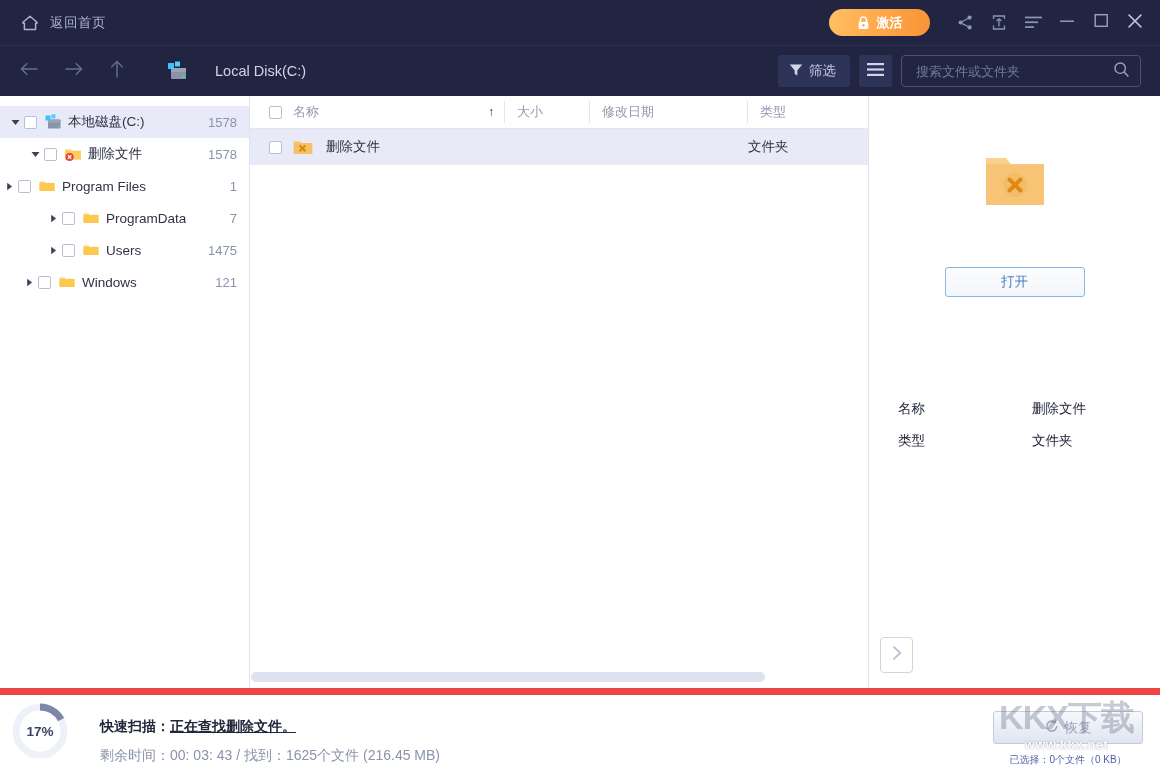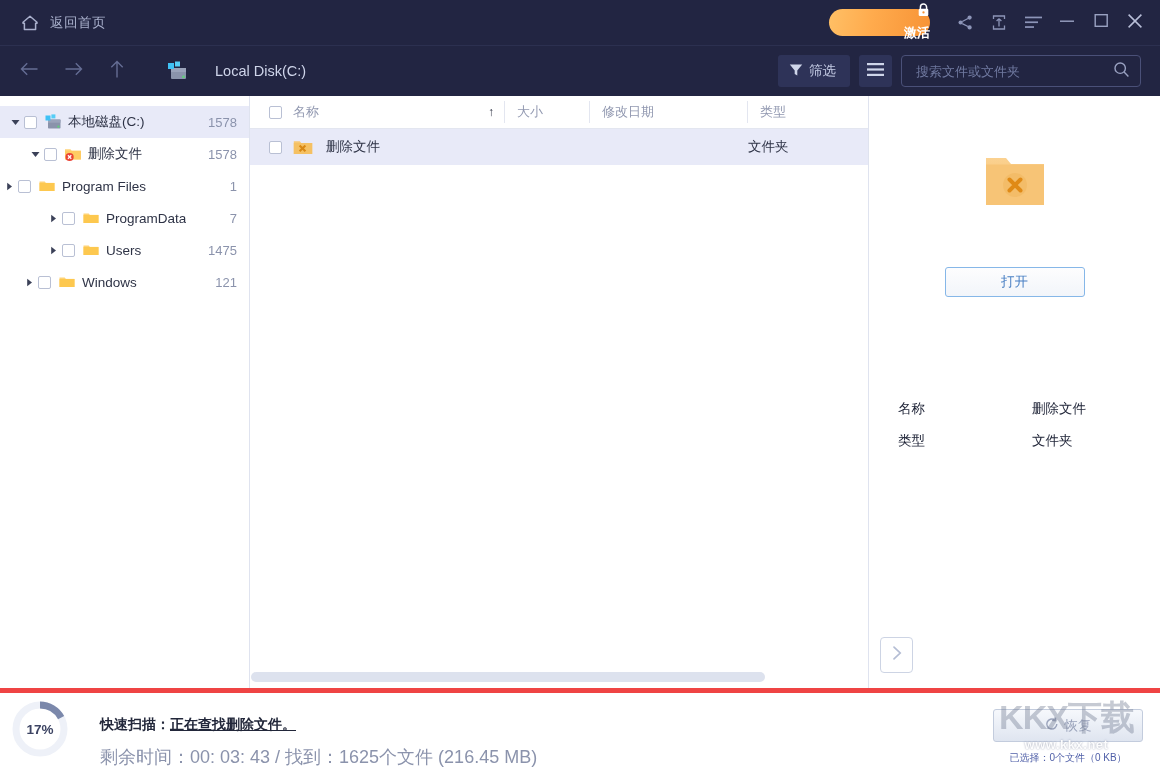--- a/index.html
+++ b/index.html
@@ -16,24 +16,24 @@
     flex: 0 0 45px; position: relative; gap: 26px;
   }
   .home-btn {
     display: flex; align-items: center; gap: 10px; margin-left: 14px;
     padding: 4px 6px; cursor: pointer;
   }
   .home-icon { width: 20px; height: 20px; display: block; }
   .home-label { color: #a9b0cc; font-size: 13.5px; letter-spacing: .5px; }
   .tb-right { margin-left: auto; display: flex; align-items: center; height: 100%; }
   .activate-btn {
-    display: flex; align-items: flex-end; justify-content: center; gap: 7px;
+    display: flex; align-items: center; justify-content: center; gap: 7px;
     width: 101px; height: 27px; border-radius: 14px;
     background: linear-gradient(100deg, #ffc066 0%, #ffab4d 42%, #f79336 100%);
-    cursor: pointer; margin-right: 18px; flex-direction: column;
+    cursor: pointer; margin-right: 18px;
   }
   .activate-btn .lock { width: 13px; height: 14px; display: block; }
   .activate-label { color: #fff; font-size: 13px; font-weight: bold; }
   .ticon {
     width: 34px; height: 45px; display: flex; align-items: center; justify-content: center;
     cursor: pointer;
   }
   .ticon svg { display: block; }
   .winbtn {
     width: 34px; height: 45px; display: flex; align-items: center; justify-content: center;
@@ -147,34 +147,34 @@
   .meta-row { display: flex; height: 32px; align-items: center; font-size: 13.5px; color: #22273a; }
   .meta-k { width: 134px; flex: 0 0 134px; }
   .collapse-btn {
     position: absolute; left: 11px; bottom: 15px; width: 33px; height: 36px;
     border: 1px solid #cdd4e4; border-radius: 4px; background: #fff;
     display: flex; align-items: center; justify-content: center; cursor: pointer;
   }
 
   
   .statusbar {
-    height: 82px; flex: 0 0 82px; border-top: 5px solid #ef4444; background: #fff;
+    height: 82px; flex: 0 0 82px; border-top: 7px solid #ef4444; background: #fff;
     display: flex; align-items: flex-start; position: relative;
   }
   .ring-wrap { width: 78px; flex: 0 0 78px; position: relative; padding-top: 6px; }
   .ring { width: 60px; height: 60px; margin-left: 10px; display: block; }
   .ring-pct {
     position: absolute; left: 10px; top: 6px; width: 60px; height: 60px;
     display: flex; align-items: center; justify-content: center;
     font-size: 13.5px; color: #3d4463; font-weight: 600;
   }
   .scan-texts { padding-top: 23px; margin-left: 22px; }
   .scan-main { font-size: 14px; color: #22273a; font-weight: bold; }
   .scan-main .u { text-decoration: underline; }
-  .scan-sub { font-size: 18px; color: #8b93ac; margin-top: 11px; }
+  .scan-sub { font-size: 14px; color: #8b93ac; margin-top: 11px; }
   .sb-right { margin-left: auto; padding-top: 16px; padding-right: 17px; text-align: center; }
   .restore-btn {
     width: 150px; height: 33px; border: 1px solid #c3ccdd; border-radius: 3px;
     background: linear-gradient(#f6f8fc, #dfe5f0); color: #9aa3bb; font-size: 13.5px;
     display: flex; align-items: center; justify-content: center; gap: 6px;
     font-family: inherit; cursor: default;
   }
   .selinfo { font-size: 10px; color: #4f5fa8; margin-top: 9px; }
 
   

